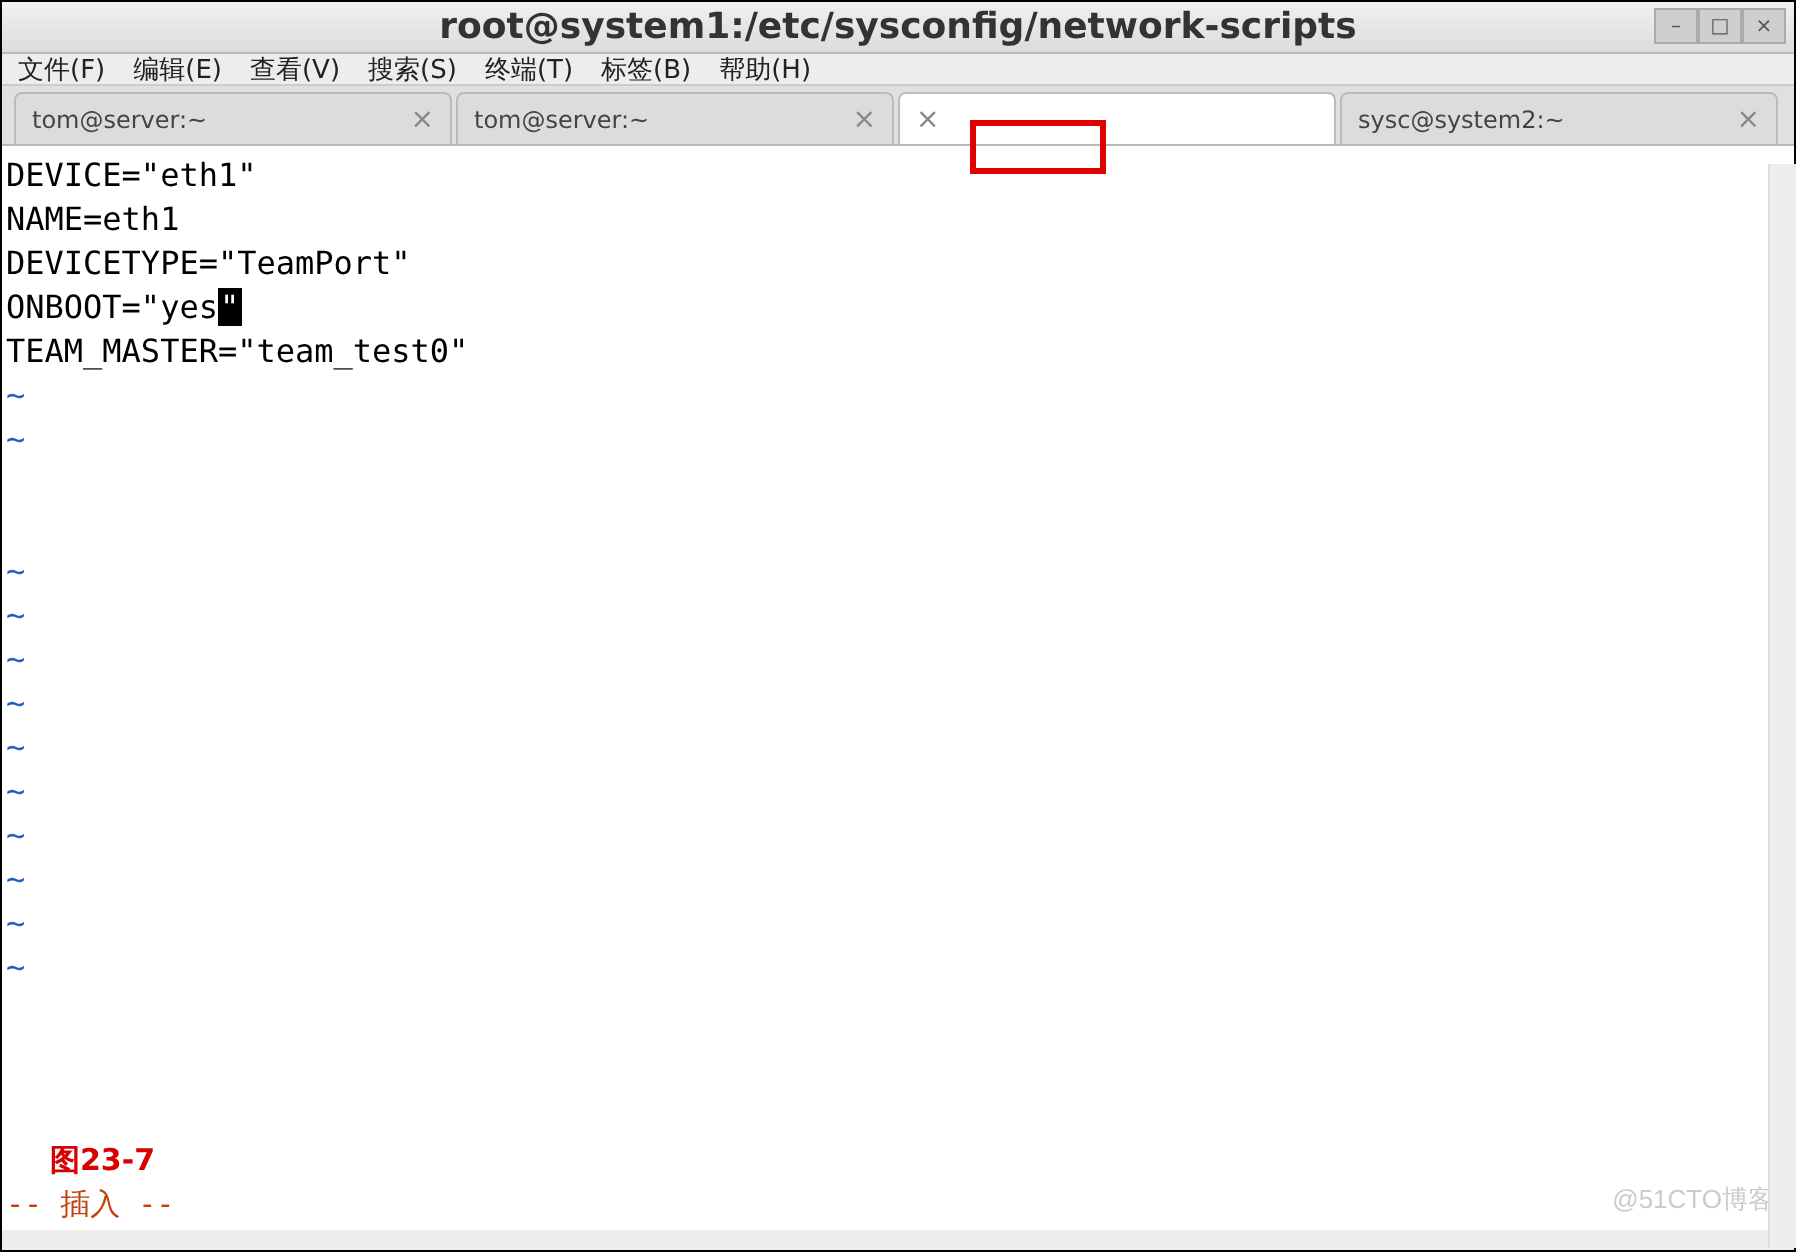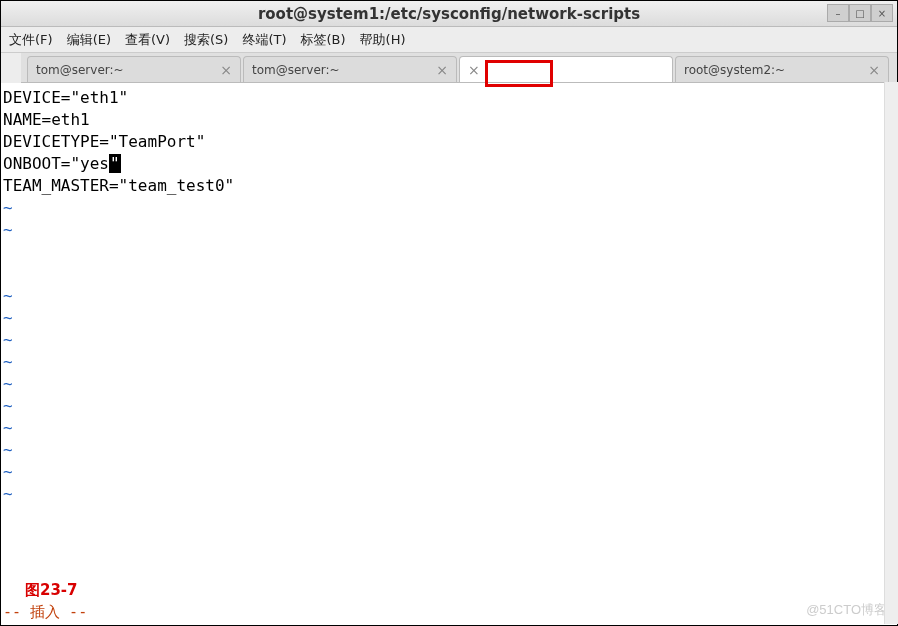--- a/index.html
+++ b/index.html
@@ -16,21 +16,21 @@
       height: 26px;
       background: linear-gradient(to bottom, #f0f0f0, #dcdcdc);
       display: flex;
       align-items: center;
       justify-content: center;
       position: relative;
       border-bottom: 1px solid #bbb;
     }
     .titlebar-title {
       font-weight: bold;
-      font-size: 15px;
+      font-size: 18px;
       color: #333;
       text-align: right;
     }
     .window-controls {
       position: absolute;
       right: 4px;
       top: 3px;
       display: flex;
       gap: 0;
     }
@@ -40,42 +40,41 @@
       background: #cfcfcf;
       border: 1px solid #aaa;
       display: flex;
       align-items: center;
       justify-content: center;
       font-size: 10px;
       color: #555;
       cursor: pointer;
     }
     .menubar {
-      height: 26px;
+      height: 16px;
       background: #ededed;
       display: flex;
       align-items: center;
       padding: 0 8px;
       gap: 14px;
       border-bottom: 1px solid #ccc;
     }
     .menu-item {
       font-size: 13px;
       color: #222;
       cursor: pointer;
     }
     .tabbar {
       height: 30px;
       background: #e0e0e0;
       display: flex;
       align-items: flex-end;
       padding: 0 6px;
       border-bottom: 1px solid #bbb;
       position: relative;
-      margin-left: 20px;
     }
     .tab {
       height: 26px;
       padding: 0 8px;
       display: flex;
       align-items: center;
       gap: 6px;
       background: #dcdcdc;
       border: 1px solid #bbb;
       border-bottom: none;
@@ -204,21 +203,21 @@
     <span class="tab-close">×</span>
   </div>
   <div class="tab">
     <span class="tab-label">tom@server:~</span>
     <span class="tab-close">×</span>
   </div>
   <div class="tab active">
     <span class="tab-close">×</span>
   </div>
   <div class="tab">
-    <span class="tab-label">root@system2:~</span>
+    <span class="tab-label">sysc@system2:~</span>
     <span class="tab-close">×</span>
   </div>
 </div>
 
 <div class="terminal-area">
   <div class="terminal-line">DEVICE="eth1"</div>
   <div class="terminal-line">NAME=eth1</div>
   <div class="terminal-line">DEVICETYPE="TeamPort"</div>
   <div class="terminal-line">ONBOOT="yes<span class="vim-cursor">"</span></div>
   <div class="terminal-line">TEAM_MASTER="team_test0"</div>

